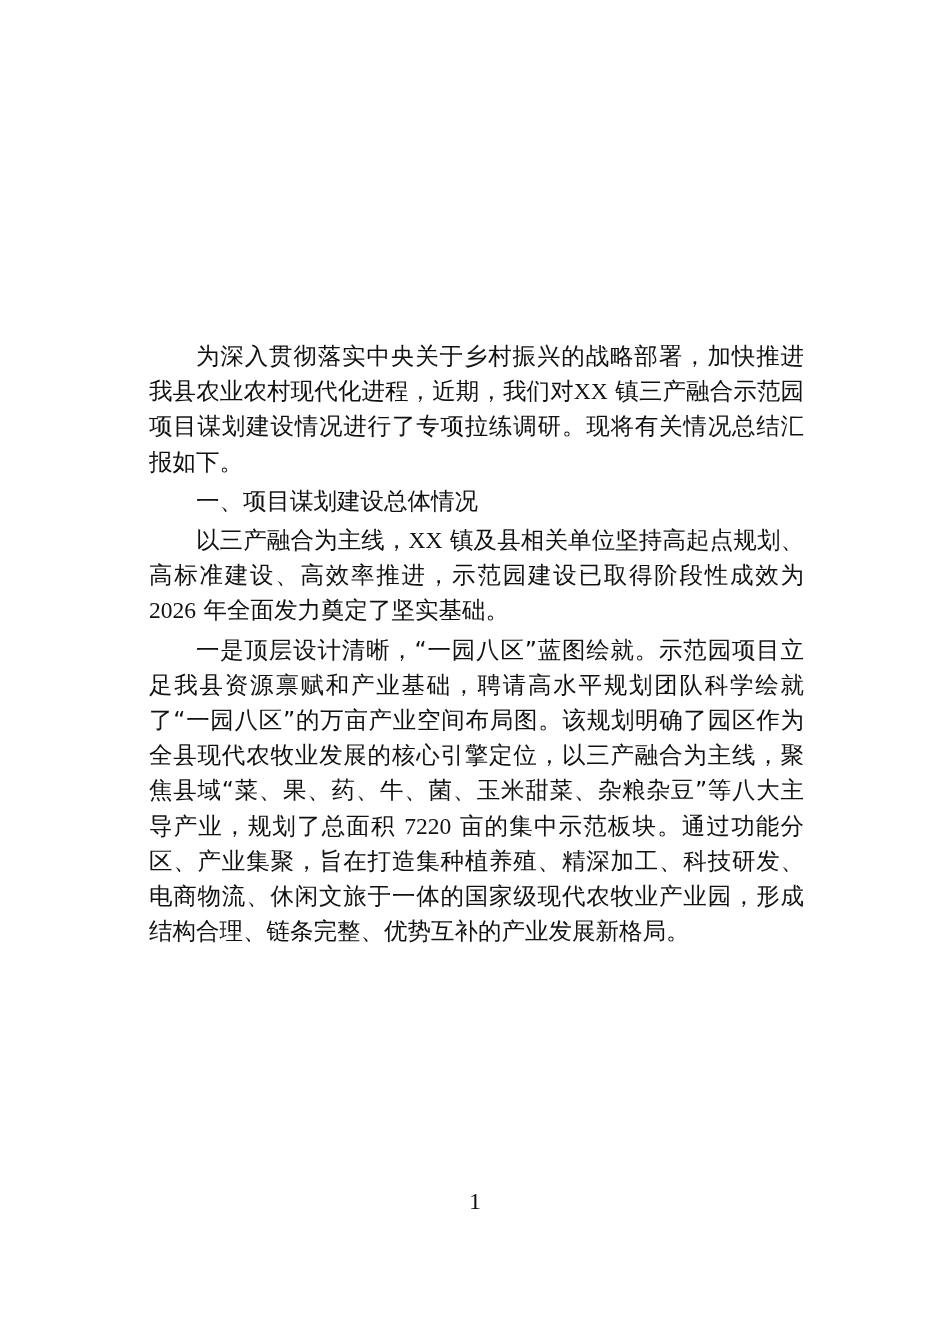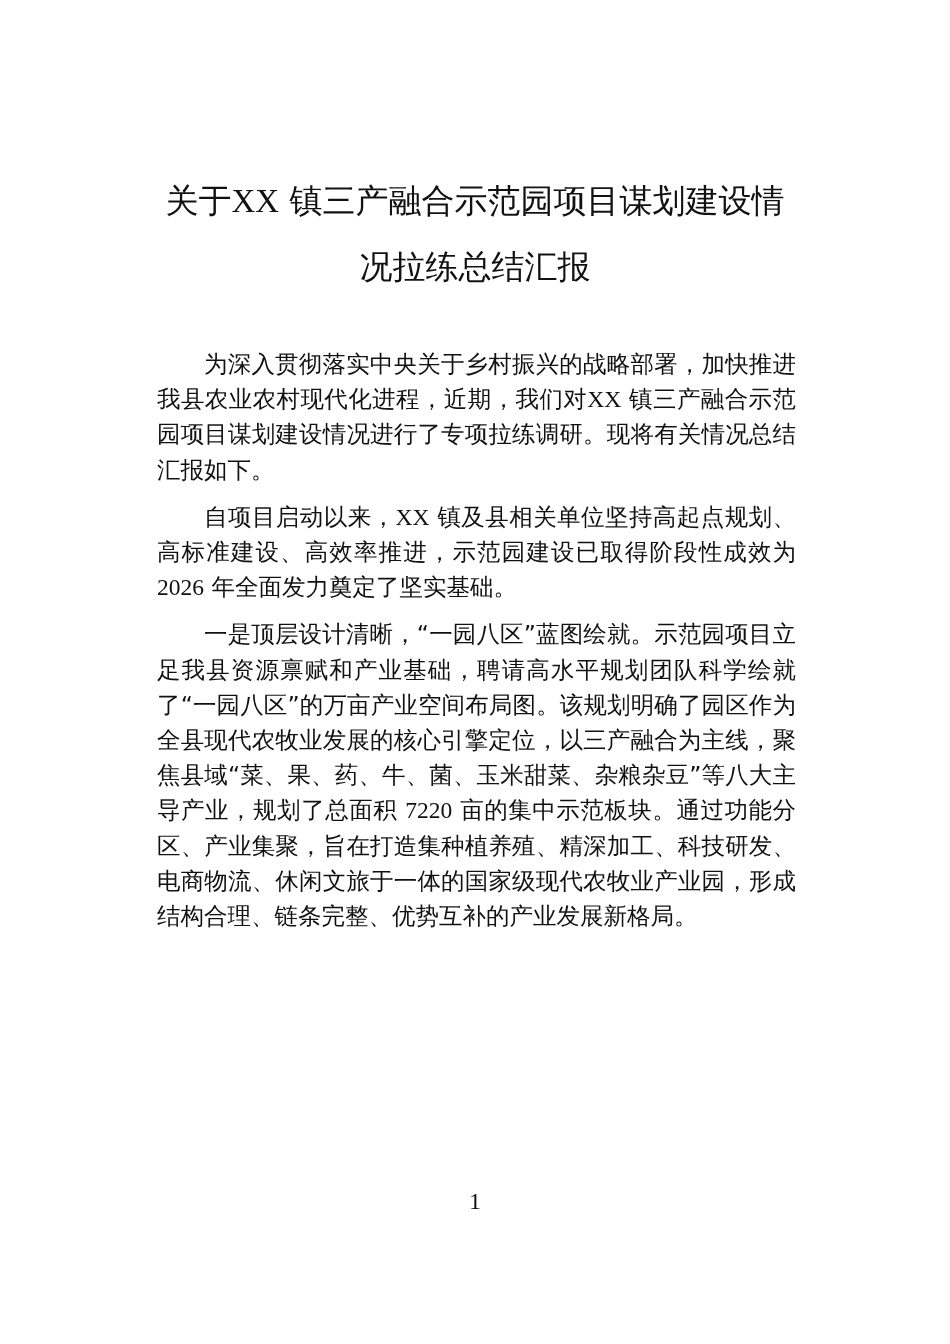--- a/index.html
+++ b/index.html
@@ -11,42 +11,39 @@
       font-family: "DejaVu Sans", sans-serif; font-size: 33px; line-height: 66px;
       letter-spacing: 0px;
     }
     .title .latin { font-family: "Liberation Serif", serif; }
     .body {
       position: absolute; left: 145px; width: 663px; top: 335px;
       color: #111;
       font-family: "DejaVu Sans", sans-serif; font-size: 23.5px; line-height: 35.2px;
       text-align: justify;
     }
-    .body p { margin: 12px; text-indent: 2em; }
+    .body p { margin: 4px; text-indent: 2em; }
     .body b { font-weight: normal; }
     .num { font-family: "Liberation Serif", serif; }
     .pageno {
       position: absolute; left: 0; width: 950px; top: 1188px; text-align: center;
       font-family: "Liberation Serif", serif; font-size: 24px; color: #111;
     }
   </style>
 </head>
 <body>
 
 <div class="page">
 
-  <div class="title">
-    <div><span>关于</span><span class="latin">XX</span> <span>镇三产融合示范园项目谋划建设情</span></div>
-    <div>况拉练总结汇报</div>
-  </div>
 
   <div class="body">
     <p><span>为深入贯彻落实中央关于乡村振兴的战略部署，加快推进我县农业农村现代化进程，近期，我们对</span><span class="num">XX</span> <span>镇三产融合示范园项目谋划建设情况进行了专项拉练调研。现将有关情况总结汇报如下。</span></p>
 
+    <p>一、项目谋划建设总体情况</p>
 
-    <p><span>自项目启动以来，</span><span class="num">XX</span> <span>镇及县相关单位坚持高起点规划、高标准建设、高效率推进，示范园建设已取得阶段性成效为</span> <span class="num">2026</span> <span>年全面发力奠定了坚实基础。</span></p>
+    <p><span>以三产融合为主线，</span><span class="num">XX</span> <span>镇及县相关单位坚持高起点规划、高标准建设、高效率推进，示范园建设已取得阶段性成效为</span> <span class="num">2026</span> <span>年全面发力奠定了坚实基础。</span></p>
 
     <p><b>一是顶层设计清晰，“一园八区”蓝图绘就。</b><span>示范园项目立足我县资源禀赋和产业基础，聘请高水平规划团队科学绘就了“一园八区”的万亩产业空间布局图。该规划明确了园区作为全县现代农牧业发展的核心引擎定位，以三产融合为主线，聚焦县域“菜、果、药、牛、菌、玉米甜菜、杂粮杂豆”等八大主导产业，规划了总面积</span> <span class="num">7220</span> <span>亩的集中示范板块。通过功能分区、产业集聚，旨在打造集种植养殖、精深加工、科技研发、电商物流、休闲文旅于一体的国家级现代农牧业产业园，形成结构合理、链条完整、优势互补的产业发展新格局。</span></p>
 
   </div>
 
   <div class="pageno">1</div>
 </div>
 
 </body></html>

